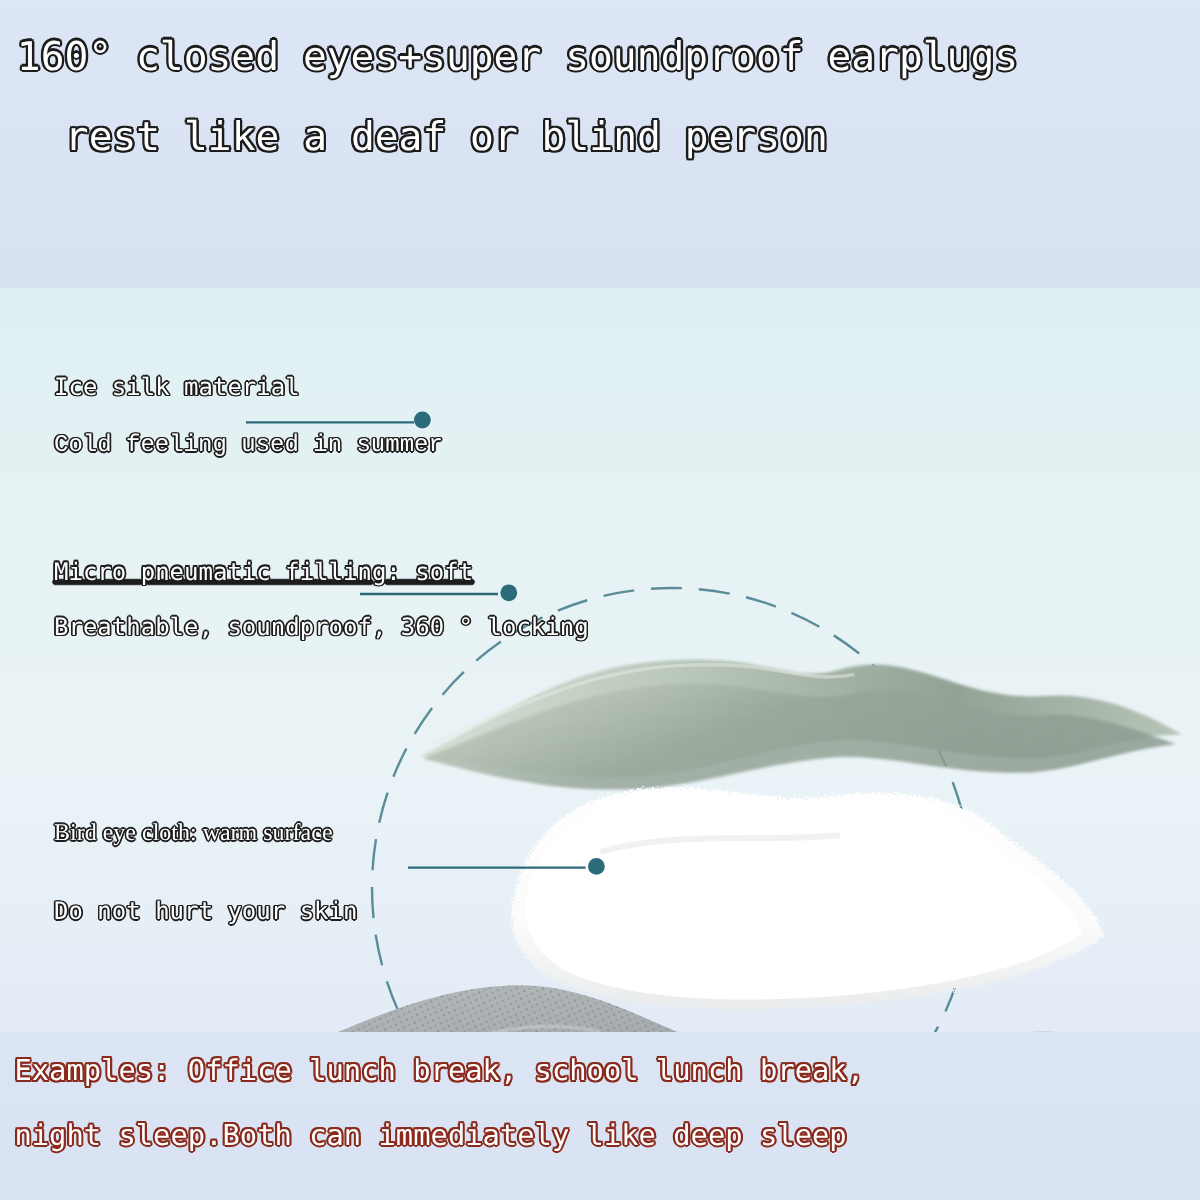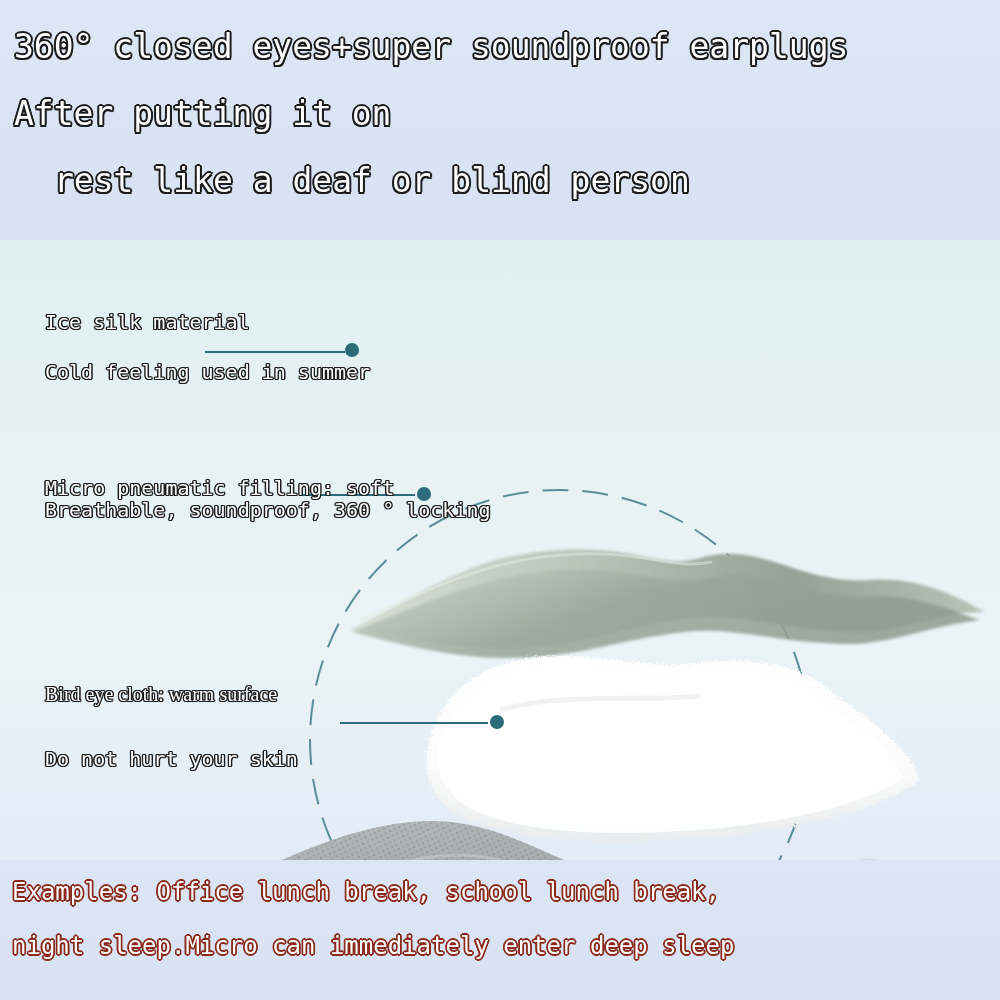--- a/index.html
+++ b/index.html
@@ -72,23 +72,23 @@
     -webkit-text-stroke: 1.1px #1d1d1d;
     paint-order: stroke fill;
     text-shadow:
        1.4px 0 0 #1d1d1d, -1.4px 0 0 #1d1d1d,
        0 1.4px 0 #1d1d1d, 0 -1.4px 0 #1d1d1d,
        1px 1px 0 #1d1d1d, -1px 1px 0 #1d1d1d,
        1px -1px 0 #1d1d1d, -1px -1px 0 #1d1d1d;
     margin-left: 35px;
   }
   .c1a { left: 10px; top: 72px; }
-  .c1b { left: 10px; top: 122px; }
-  .c2a { left: 10px; top: 238px; }
-  .c2b { left: 10px; top: 260px; }
+  .c1b { left: 10px; top: 122px; font-family: Liberation Mono, monospace; }
+  .c2a { left: 10px; top: 226px; text-decoration: underline; }
+  .c2b { left: 10px; top: 272px; }
   .c3a { left: 10px; top: 444px; font-family: Liberation Serif, serif; }
   .c3b { left: 10px; top: 509px; }
 
   
   .footer {
     position: absolute;
     left: 0; top: 860px;
     width: 1000px;
     height: 140px;
     background: linear-gradient(180deg, #dbe5f4 0%, #d8e2f3 100%);
@@ -110,22 +110,21 @@
     margin: 0 0 30px 0;
   }
   .footer-line.f2 { margin-top: 26px; }
 </style>
 </head>
 <body>
 
 <div class="page">
 
   <div class="header">
-    <div class="header-line l1">360° closed eyes+super soundproof earplugs</div>
-    <div class="header-line l2">After putting it on</div>
+    <div class="header-line l1">160° closed eyes+super soundproof earplugs</div>
     <div class="header-line l3">rest like a deaf or blind person</div>
   </div>
 
   <div class="panel">
 
     <svg class="panel-svg" width="1000" height="620" viewBox="0 0 1000 620">
       <defs>
         <linearGradient id="silkGrad" x1="0" y1="0" x2="1" y2="0">
           <stop offset="0%" stop-color="#d7ded5"></stop>
           <stop offset="35%" stop-color="#b9c7ba"></stop>
@@ -219,16 +218,16 @@
 
     <div class="callout c2a">Micro pneumatic filling: soft</div>
     <div class="callout c2b">Breathable, soundproof, 360 °  locking</div>
 
     <div class="callout c3a">Bird eye cloth: warm surface</div>
     <div class="callout c3b">Do not hurt your skin</div>
   </div>
 
   <div class="footer">
     <div class="footer-line f1">Examples: Office lunch break, school lunch break,</div>
-    <div class="footer-line f2">night sleep.Micro can immediately enter deep sleep</div>
+    <div class="footer-line f2">night sleep.Both can immediately like deep sleep</div>
   </div>
 
 </div>
 
 </body></html>

